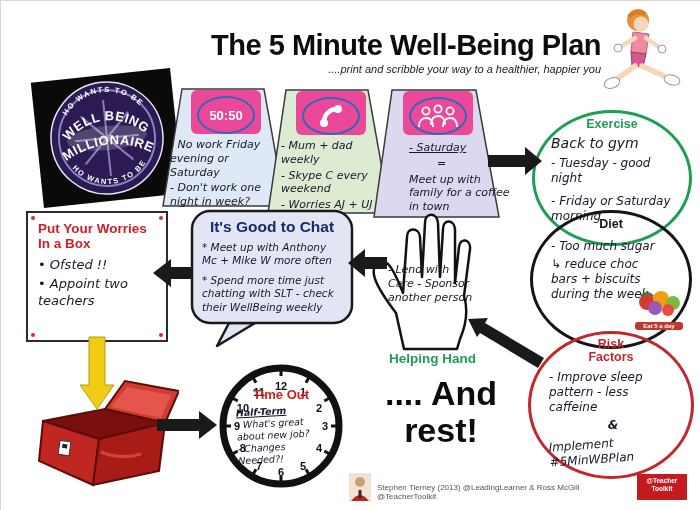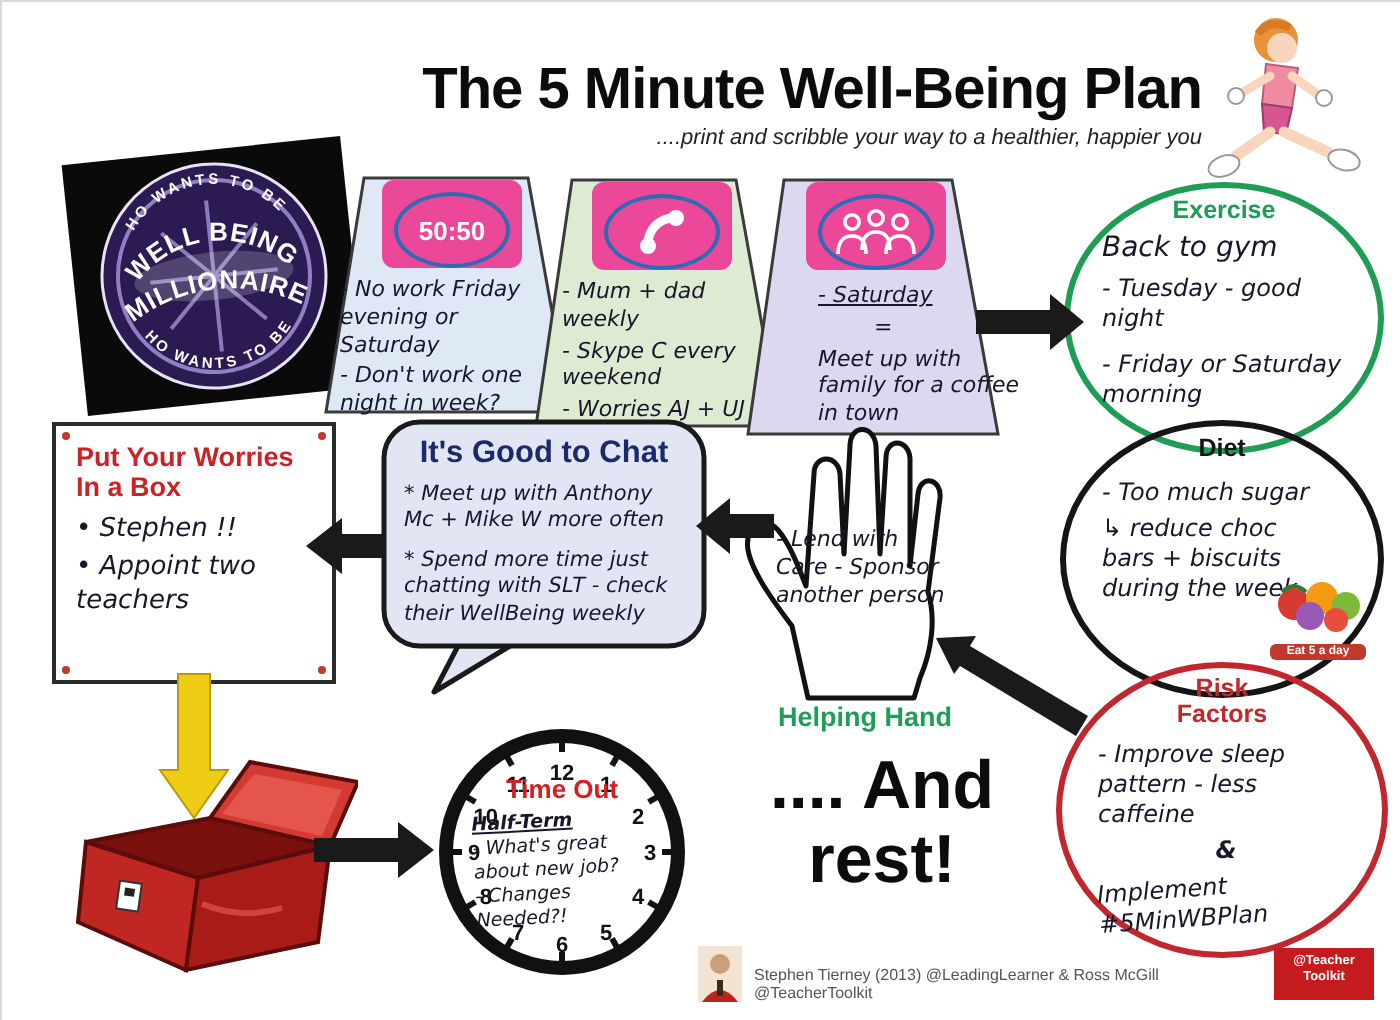--- a/index.html
+++ b/index.html
@@ -20,21 +20,21 @@
   .ic-box{position:absolute;width:70px;height:44px;background:#ec4899;border-radius:6px;
           display:flex;align-items:flex-end;justify-content:center;}
   .ic-oval{width:54px;height:34px;border:2px solid #2d6bb4;border-radius:50%;
            display:flex;align-items:center;justify-content:center;}
   .fifty{color:#fff;font-weight:bold;font-size:13px;letter-spacing:0;}
   .panel-notes{position:absolute;font-size:11px;}
   .panel-notes .ln{margin-bottom:2px;}
   .u{text-decoration:underline;}
   
   .circle{border-radius:50%;background:transparent;}
-  #c-exercise{left:531px;top:90px;width:154px;height:130px;border:3px solid #1f9d55;text-decoration:underline;}
+  #c-exercise{left:531px;top:109px;width:154px;height:130px;border:3px solid #1f9d55;text-decoration:underline;}
   #c-diet{left:529px;top:209px;width:156px;height:133px;border:3px solid #151515;}
   #c-risk{left:527px;top:330px;width:160px;height:142px;border:3px solid #c1272d;}
   .circle-title{position:absolute;left:0;right:0;text-align:center;font-weight:bold;font-size:12.5px;line-height:1.05;}
   .circle-notes{position:absolute;font-size:12px;}
   #exercise-notes .ln0{font-size:14px;margin-bottom:3px;}
   .circle-notes .ln{margin-bottom:3px;}
   
   #worries{left:25px;top:210px;width:138px;height:127px;border:2px solid #2b2b2b;background:#fff;}
   #worries-title{color:#cc2127;font-weight:bold;font-size:13.5px;line-height:1.12;padding:8px 6px 0 10px;}
   #worries-items{padding:6px 4px 0 10px;font-size:13px;}
@@ -234,21 +234,21 @@
     </div>
   </div>
 
   <div class="abs" id="worries">
     <div class="corner" style="left:3px;top:3px;"></div>
     <div class="corner" style="right:3px;top:3px;"></div>
     <div class="corner" style="left:3px;bottom:3px;"></div>
     <div class="corner" style="right:3px;bottom:3px;"></div>
     <div id="worries-title">Put Your Worries In a Box</div>
     <div id="worries-items" class="hw">
-      <div class="ln">• Stephen !!</div>
+      <div class="ln">• Ofsted !!</div>
       <div class="ln">• Appoint two teachers</div>
     </div>
   </div>
 
   <div class="abs" id="chat">
     <svg width="170" height="142">
       <path d="M40,115 L28,138 L66,115 Z" fill="#e2e6f4" stroke="#1a1a1a" stroke-width="2.5" stroke-linejoin="round"></path>
       <rect x="3" y="3" width="160" height="112" rx="18" fill="#e2e6f4" stroke="#1a1a1a" stroke-width="2.5"></rect>
       <rect x="6" y="6" width="154" height="106" rx="15" fill="#e2e6f4"></rect>
     </svg>

